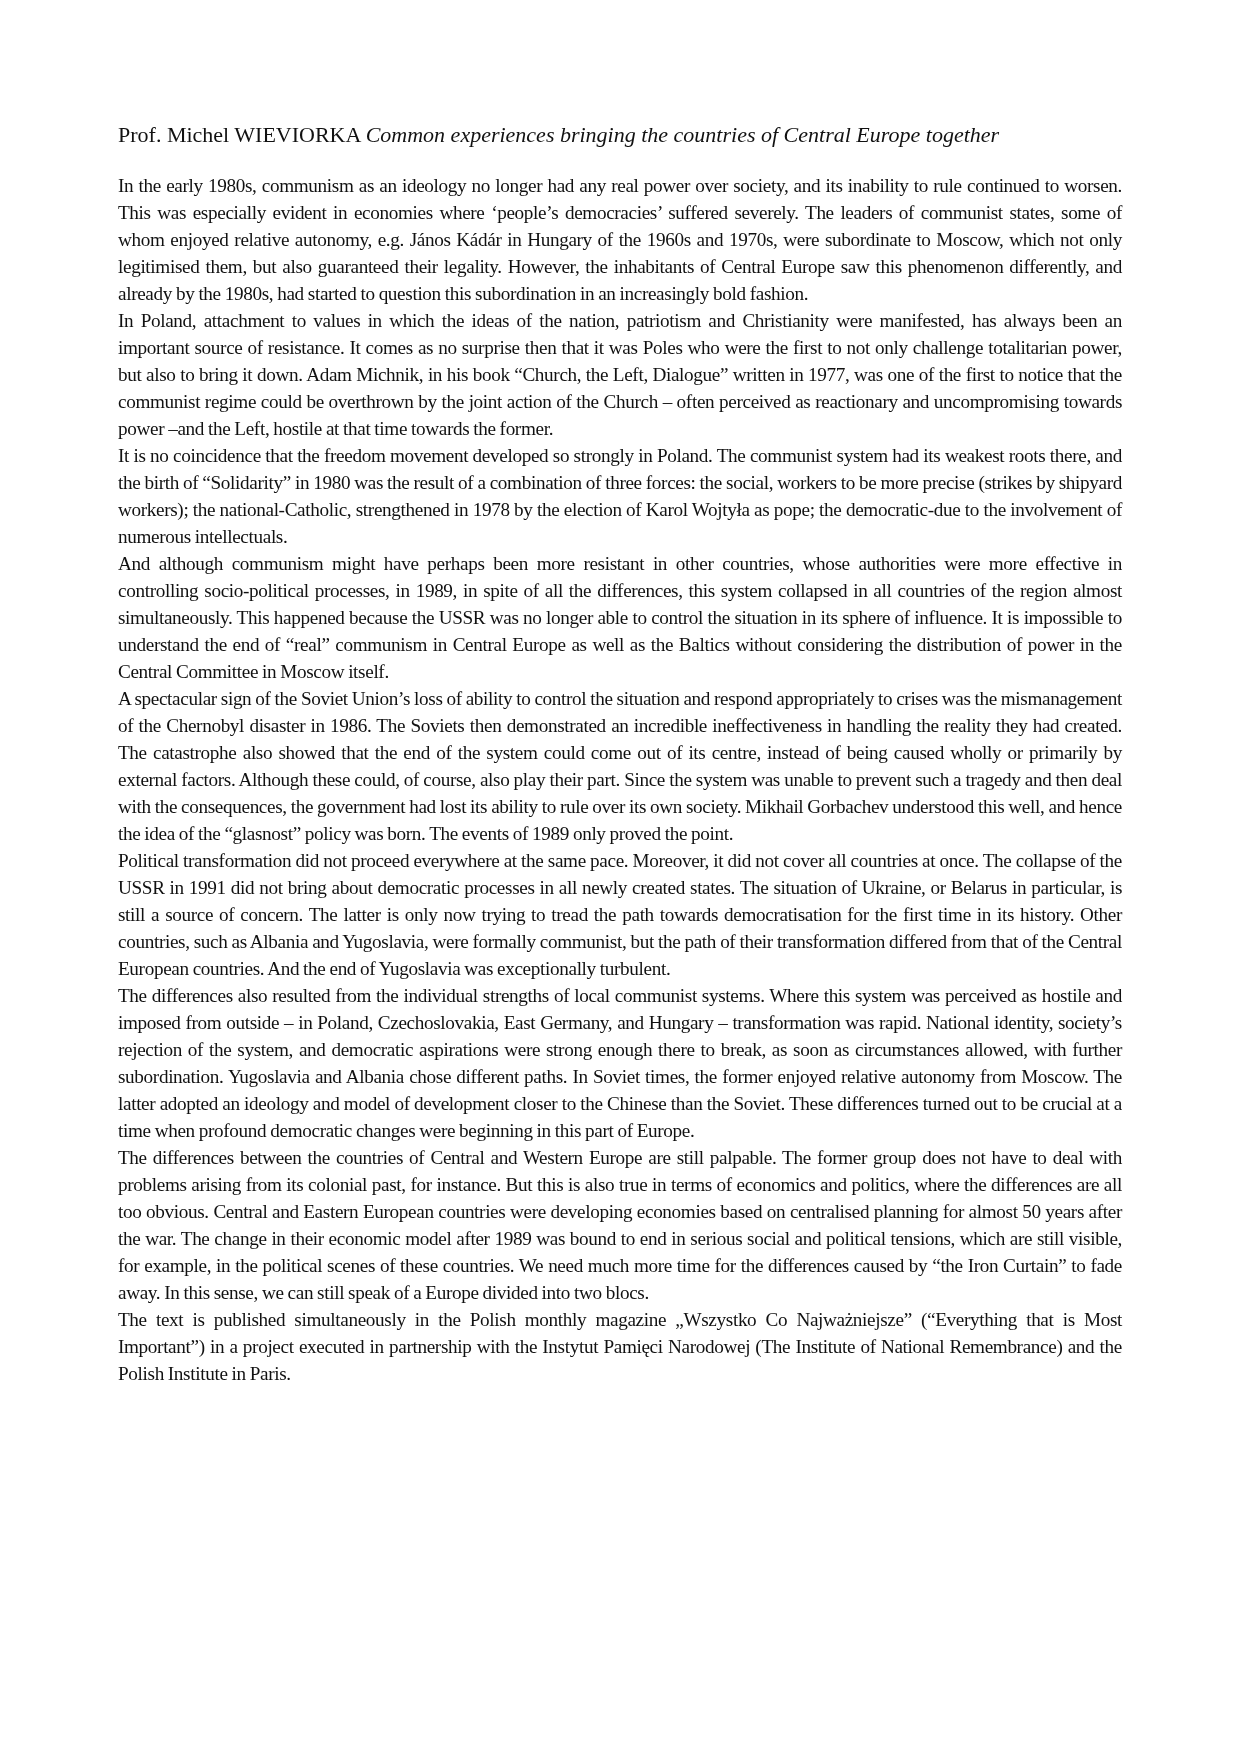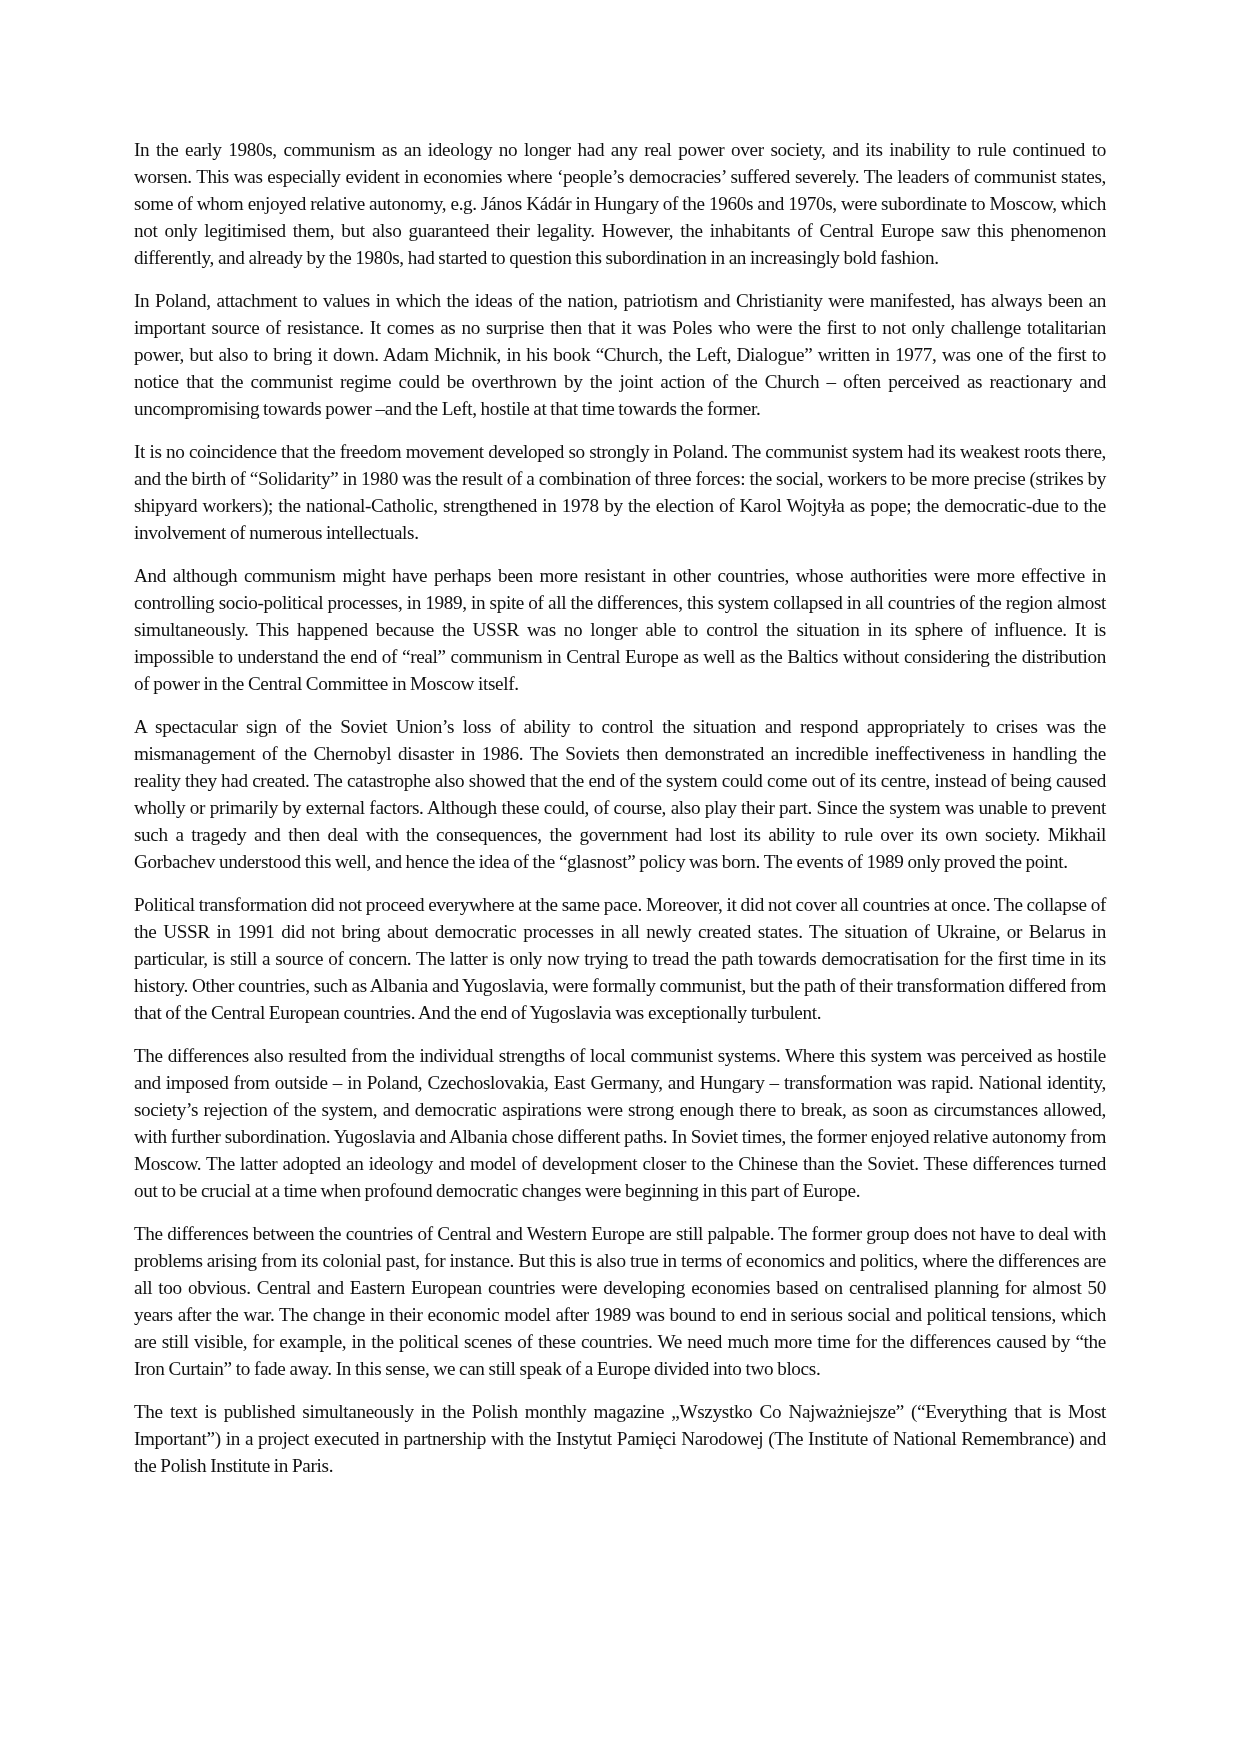--- a/index.html
+++ b/index.html
@@ -27,32 +27,36 @@
       margin: 0 0 22px 0;
       white-space: nowrap;
     }
     .title .author {
       font-style: normal;
     }
     .title .article-title {
       font-style: italic;
     }
     .body-text p {
-      margin: 16px;
+      margin: 0;
       font-size: 19.2px;
       line-height: 27px;
       text-align: justify;
       letter-spacing: -0.35px;
       word-spacing: -0.5px;
     }
   </style>
 </head>
 <body>
 
 <div class="page">
+  <div class="title">
+    <span class="author">Prof. Michel WIEVIORKA</span>
+    <span class="article-title">Common experiences bringing the countries of Central Europe together</span>
+  </div>
   <div class="body-text">
     <p>In the early 1980s, communism as an ideology no longer had any real power over society, and its inability to rule continued to worsen. This was especially evident in economies where ‘people’s democracies’ suffered severely. The leaders of communist states, some of whom enjoyed relative autonomy, e.g. János Kádár in Hungary of the 1960s and 1970s, were subordinate to Moscow, which not only legitimised them, but also guaranteed their legality. However, the inhabitants of Central Europe saw this phenomenon differently, and already by the 1980s, had started to question this subordination in an increasingly bold fashion.</p>
     <p>In Poland, attachment to values in which the ideas of the nation, patriotism and Christianity were manifested, has always been an important source of resistance. It comes as no surprise then that it was Poles who were the first to not only challenge totalitarian power, but also to bring it down. Adam Michnik, in his book “Church, the Left, Dialogue” written in 1977, was one of the first to notice that the communist regime could be overthrown by the joint action of the Church – often perceived as reactionary and uncompromising towards power –and the Left, hostile at that time towards the former.</p>
     <p>It is no coincidence that the freedom movement developed so strongly in Poland. The communist system had its weakest roots there, and the birth of “Solidarity” in 1980 was the result of a combination of three forces: the social, workers to be more precise (strikes by shipyard workers); the national-Catholic, strengthened in 1978 by the election of Karol Wojtyła as pope; the democratic-due to the involvement of numerous intellectuals.</p>
     <p>And although communism might have perhaps been more resistant in other countries, whose authorities were more effective in controlling socio-political processes, in 1989, in spite of all the differences, this system collapsed in all countries of the region almost simultaneously. This happened because the USSR was no longer able to control the situation in its sphere of influence. It is impossible to understand the end of “real” communism in Central Europe as well as the Baltics without considering the distribution of power in the Central Committee in Moscow itself.</p>
     <p>A spectacular sign of the Soviet Union’s loss of ability to control the situation and respond appropriately to crises was the mismanagement of the Chernobyl disaster in 1986. The Soviets then demonstrated an incredible ineffectiveness in handling the reality they had created. The catastrophe also showed that the end of the system could come out of its centre, instead of being caused wholly or primarily by external factors. Although these could, of course, also play their part. Since the system was unable to prevent such a tragedy and then deal with the consequences, the government had lost its ability to rule over its own society. Mikhail Gorbachev understood this well, and hence the idea of the “glasnost” policy was born. The events of 1989 only proved the point.</p>
     <p>Political transformation did not proceed everywhere at the same pace. Moreover, it did not cover all countries at once. The collapse of the USSR in 1991 did not bring about democratic processes in all newly created states. The situation of Ukraine, or Belarus in particular, is still a source of concern. The latter is only now trying to tread the path towards democratisation for the first time in its history. Other countries, such as Albania and Yugoslavia, were formally communist, but the path of their transformation differed from that of the Central European countries. And the end of Yugoslavia was exceptionally turbulent.</p>
     <p>The differences also resulted from the individual strengths of local communist systems. Where this system was perceived as hostile and imposed from outside – in Poland, Czechoslovakia, East Germany, and Hungary – transformation was rapid. National identity, society’s rejection of the system, and democratic aspirations were strong enough there to break, as soon as circumstances allowed, with further subordination. Yugoslavia and Albania chose different paths. In Soviet times, the former enjoyed relative autonomy from Moscow. The latter adopted an ideology and model of development closer to the Chinese than the Soviet. These differences turned out to be crucial at a time when profound democratic changes were beginning in this part of Europe.</p>
     <p>The differences between the countries of Central and Western Europe are still palpable. The former group does not have to deal with problems arising from its colonial past, for instance. But this is also true in terms of economics and politics, where the differences are all too obvious. Central and Eastern European countries were developing economies based on centralised planning for almost 50 years after the war. The change in their economic model after 1989 was bound to end in serious social and political tensions, which are still visible, for example, in the political scenes of these countries. We need much more time for the differences caused by “the Iron Curtain” to fade away. In this sense, we can still speak of a Europe divided into two blocs.</p>
     <p>The text is published simultaneously in the Polish monthly magazine „Wszystko Co Najważniejsze” (“Everything that is Most Important”) in a project executed in partnership with the Instytut Pamięci Narodowej (The Institute of National Remembrance) and the Polish Institute in Paris.</p>

